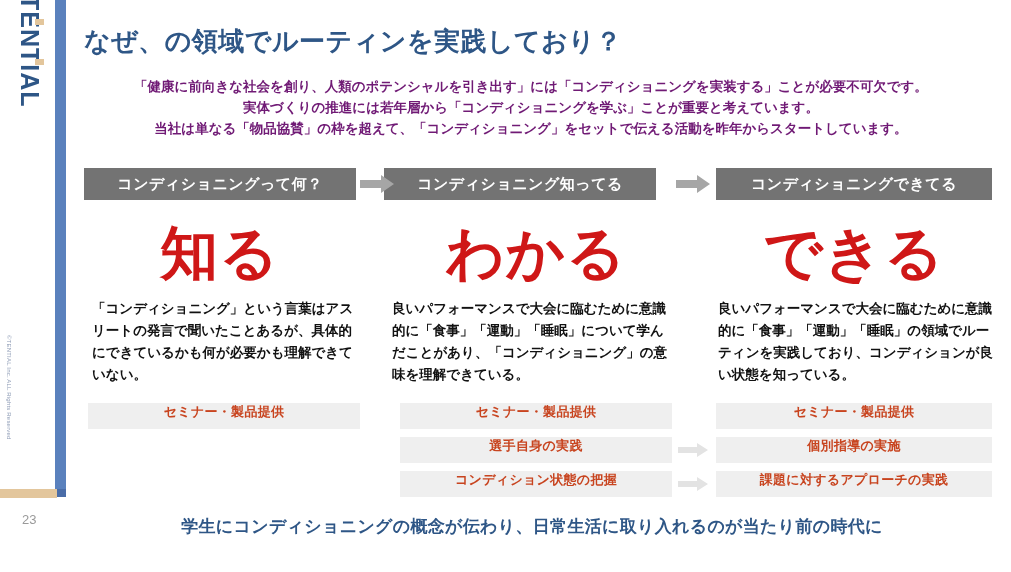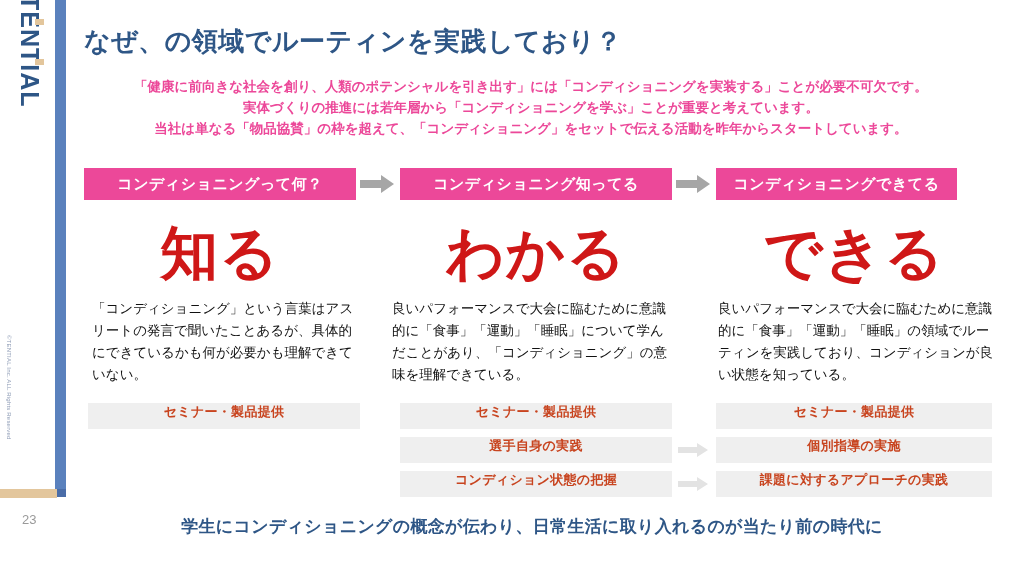--- a/index.html
+++ b/index.html
@@ -106,45 +106,45 @@
   .lead-block {
     position: absolute;
     left: 66px;
     top: 76px;
     width: 930px;
     text-align: center;
   }
   .lead-line {
     font-size: 13.5px;
     font-weight: bold;
-    color: #ec4899;
+    color: #701a75;
     line-height: 21px;
     letter-spacing: 0px;
     white-space: nowrap;
   }
 
   
   .stage-bar {
     position: absolute;
     top: 168px;
     height: 32px;
-    background: #ec4899;
+    background: #737373;
     display: flex;
     align-items: center;
     justify-content: center;
   }
   .stage-bar span {
     color: #ffffff;
     font-size: 15px;
     font-weight: bold;
     letter-spacing: 0.5px;
   }
   .stage-bar.c1 { left: 84px;  width: 272px; }
-  .stage-bar.c2 { left: 400px; width: 272px; }
-  .stage-bar.c3 { left: 716px; width: 241px; }
+  .stage-bar.c2 { left: 384px; width: 272px; }
+  .stage-bar.c3 { left: 716px; width: 276px; }
 
   .big-arrow {
     position: absolute;
     top: 175px;
     width: 34px;
     height: 18px;
   }
   .big-arrow.a1 { left: 360px; }
   .big-arrow.a2 { left: 676px; }
 
@@ -162,21 +162,21 @@
   }
   .red-head.c1 { left: 84px;  width: 272px; }
   .red-head.c2 { left: 400px; width: 272px; }
   .red-head.c3 { left: 716px; width: 276px; }
 
   
   .body-text {
     position: absolute;
     top: 298px;
     font-size: 13.5px;
-    font-weight: normal;
+    font-weight: bold;
     color: #111111;
     line-height: 22px;
     letter-spacing: 0px;
     text-align: left;
   }
   .body-text.c1 { left: 92px;  width: 272px; }
   .body-text.c2 { left: 392px; width: 278px; }
   .body-text.c3 { left: 718px; width: 278px; }
 
   

